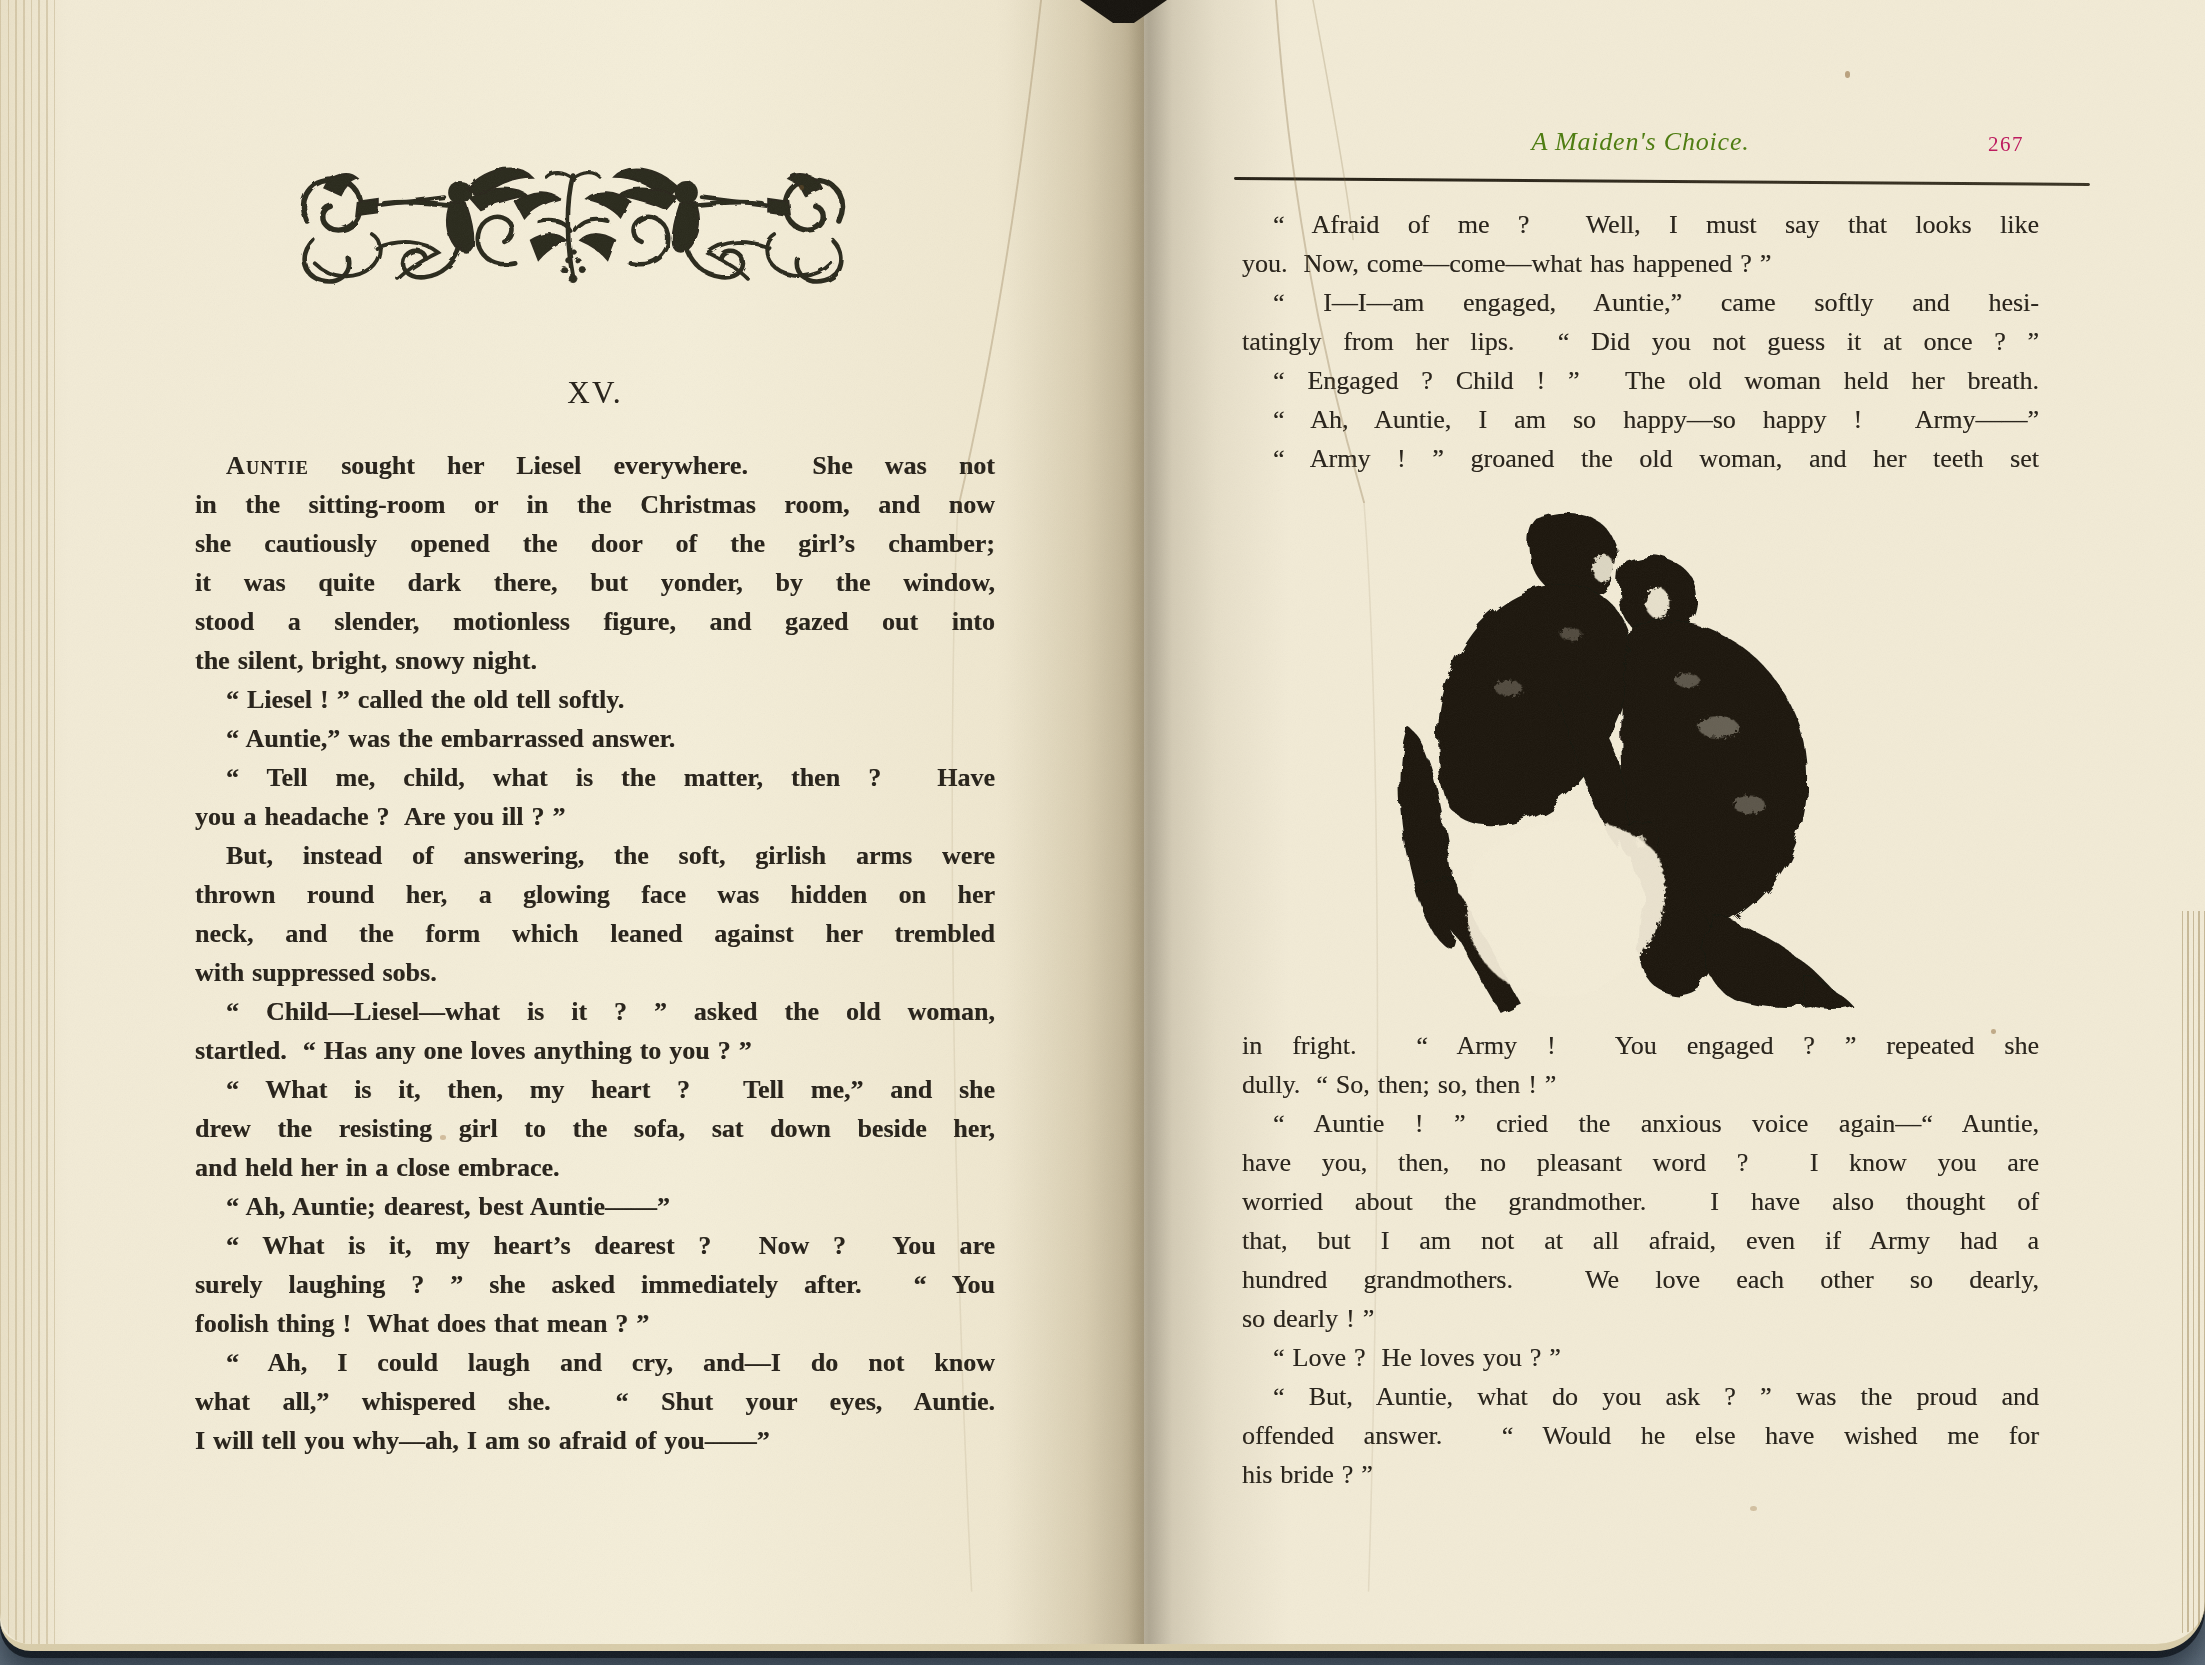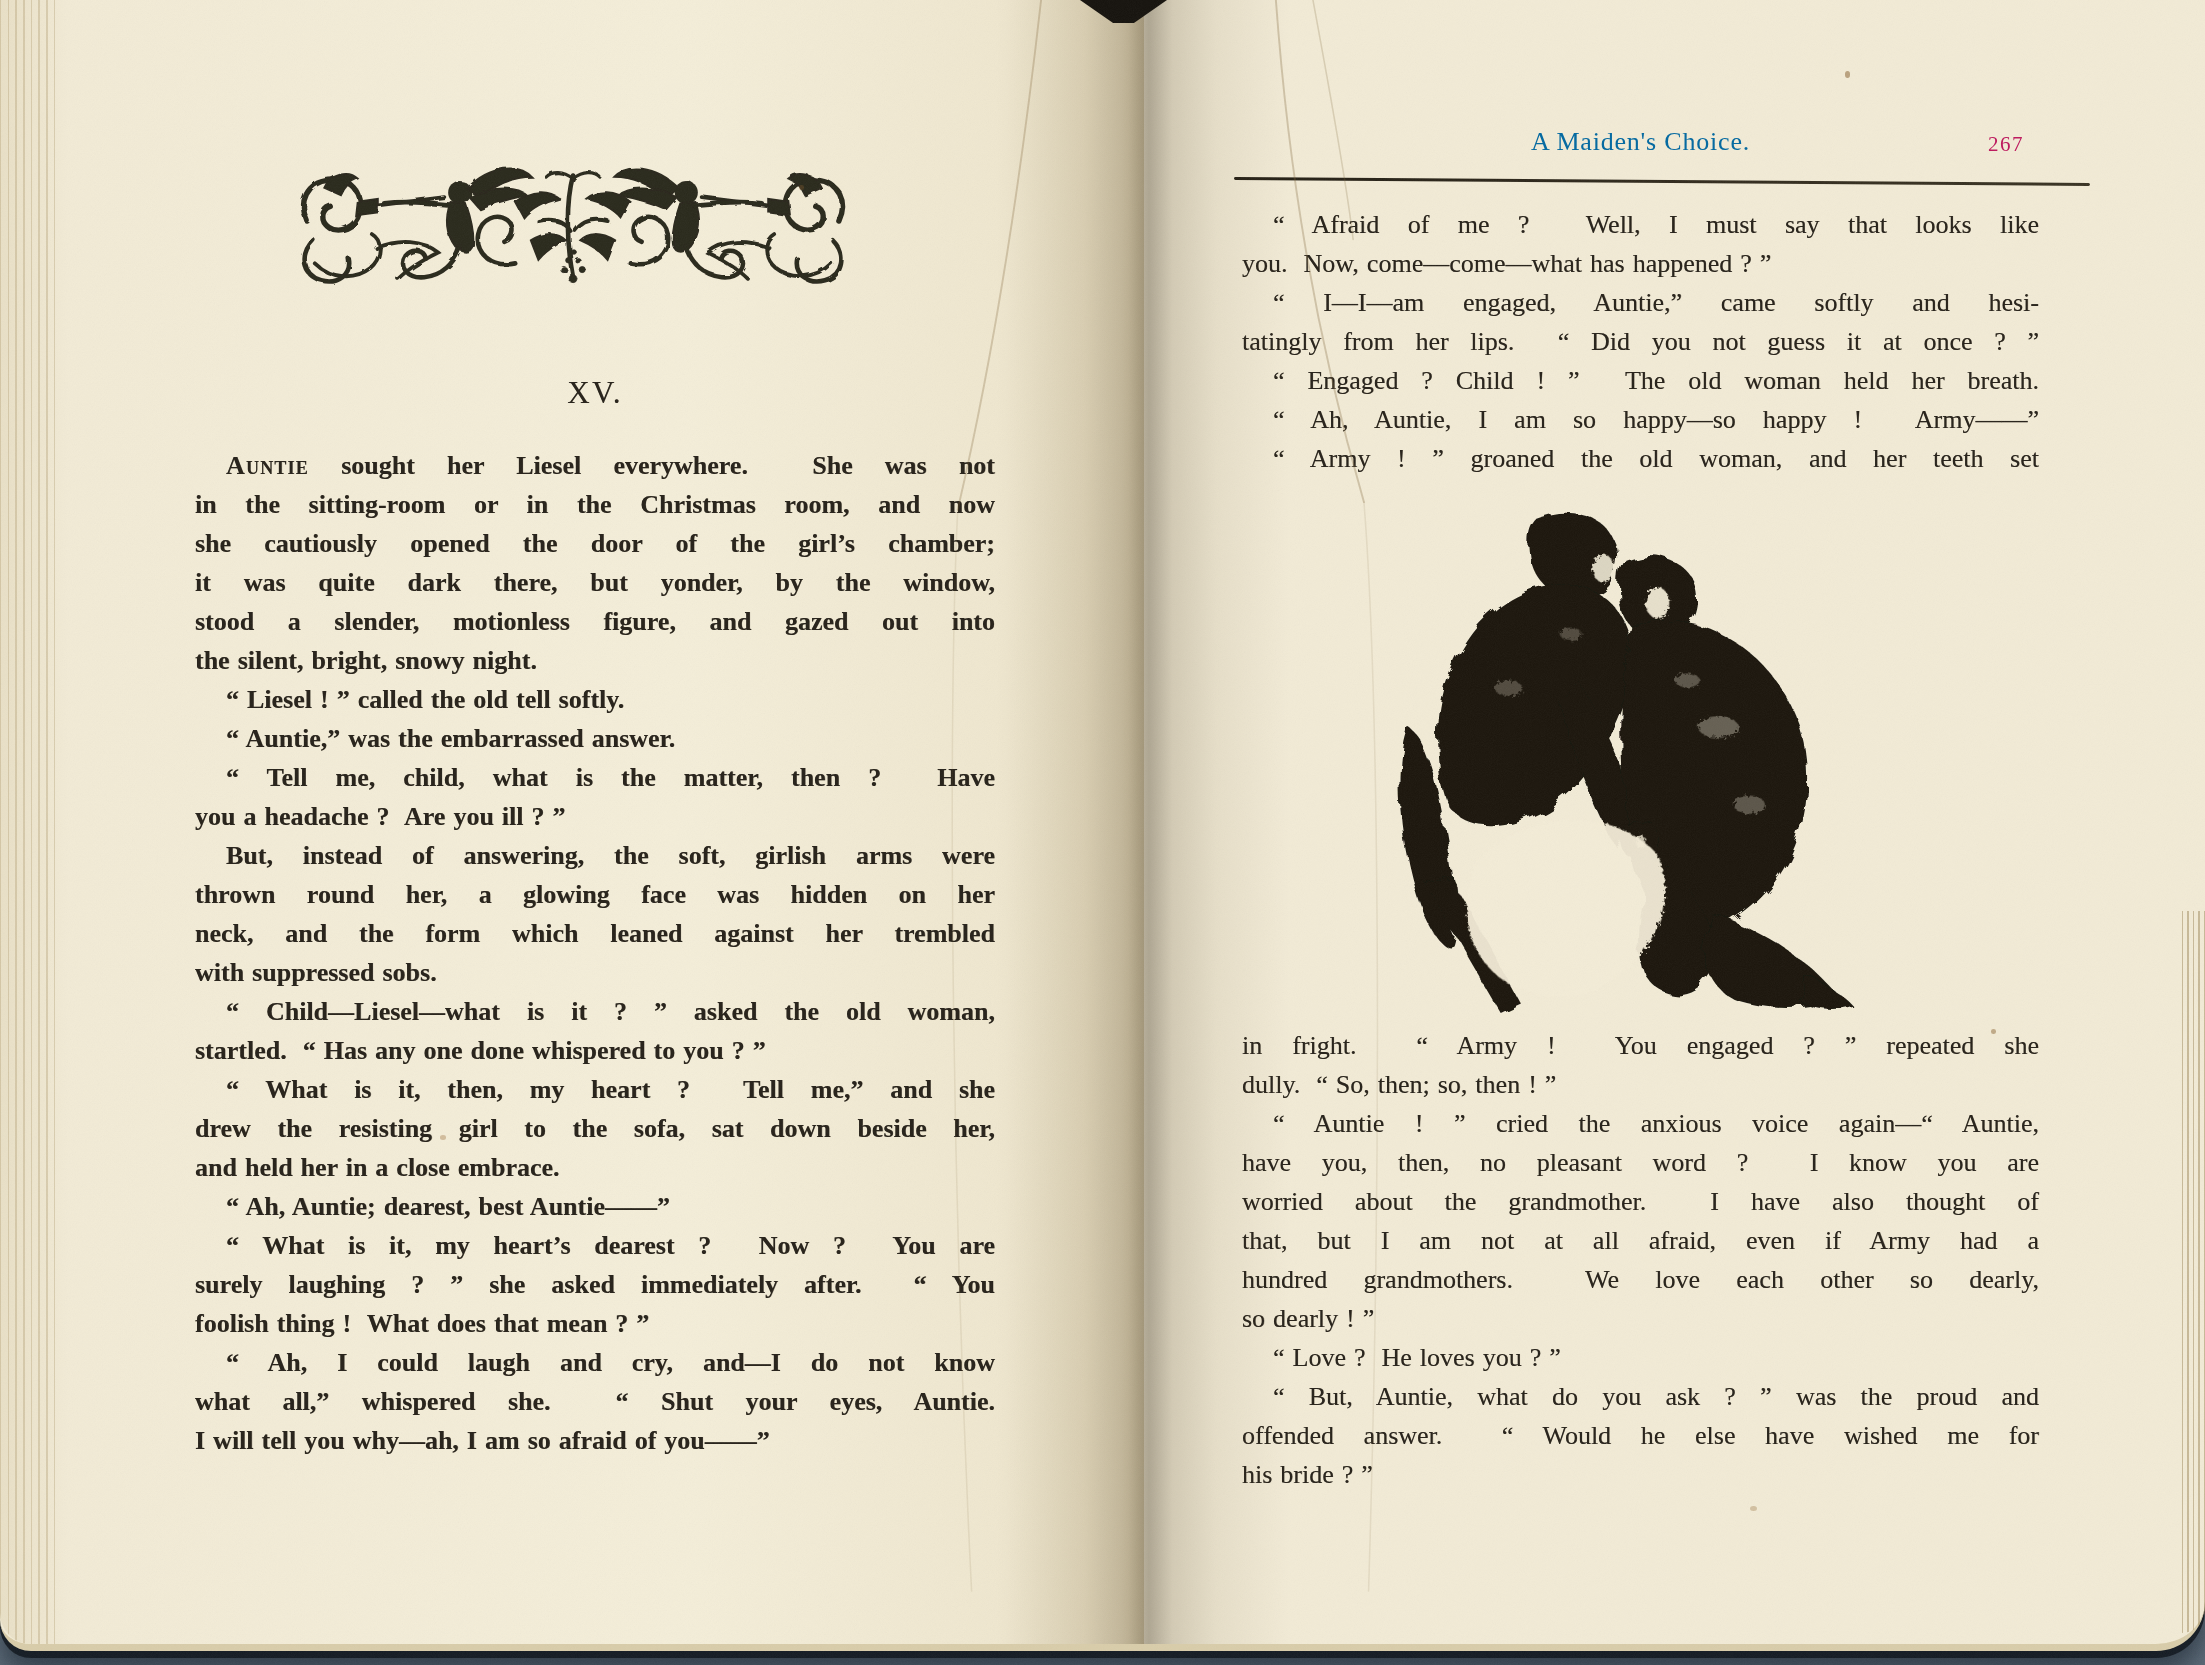--- a/index.html
+++ b/index.html
@@ -77,22 +77,22 @@
   .chapter-heading {
     position: absolute; left: 195px; top: 375px; width: 800px;
     text-align: center; font-size: 31px; letter-spacing: 2.3px;
     color: #27221a; text-shadow: 0.3px 0.3px 0.4px rgba(46,38,24,.45);
   }
   .running-header-row {
     position: absolute; left: 1242px; top: 127px; width: 797px; height: 37px;
   }
   .running-header {
     position: absolute; left: 0; right: 0; text-align: center;
-    font-size: 26px; letter-spacing: 0.8px;
-    color: #0369a1;
+    font-style: italic; font-size: 26px; letter-spacing: 0.8px;
+    color: #4d7c0f;
   }
   .page-number {
     position: absolute; right: 15px; top: 4.6px;
     font-size: 21px; letter-spacing: 1.5px; color: #be185d;
   }
   .header-rule {
     position: absolute; left: 1234px; top: 180px; width: 856px; height: 3.1px;
     background: linear-gradient(90deg, #241f15 0%, #332c1e 55%, #3a3424 100%);
     border-radius: 1.5px;
     transform: rotate(0.4deg);
@@ -167,21 +167,21 @@
           <div class="line">the silent, bright, snowy night.</div>
           <div class="line ind">“ Liesel ! ” called the old tell softly.</div>
           <div class="line ind">“ Auntie,” was the embarrassed answer.</div>
           <div class="line j ind">“ Tell me, child, what is the matter, then ?  Have</div>
           <div class="line">you a headache ?  Are you ill ? ”</div>
           <div class="line j ind">But, instead of answering, the soft, girlish arms were</div>
           <div class="line j">thrown round her, a glowing face was hidden on her</div>
           <div class="line j">neck, and the form which leaned against her trembled</div>
           <div class="line">with suppressed sobs.</div>
           <div class="line j ind">“ Child—Liesel—what is it ? ” asked the old woman,</div>
-          <div class="line">startled.  “ Has any one done whispered to you ? ”</div>
+          <div class="line">startled.  “ Has any one loves anything to you ? ”</div>
           <div class="line j ind">“ What is it, then, my heart ?  Tell me,” and she</div>
           <div class="line j">drew the resisting girl to the sofa, sat down beside her,</div>
           <div class="line">and held her in a close embrace.</div>
           <div class="line ind">“ Ah, Auntie; dearest, best Auntie——”</div>
           <div class="line j ind">“ What is it, my heart’s dearest ?  Now ?  You are</div>
           <div class="line j">surely laughing ? ” she asked immediately after.  “ You</div>
           <div class="line">foolish thing !  What does that mean ? ”</div>
           <div class="line j ind">“ Ah, I could laugh and cry, and—I do not know</div>
           <div class="line j">what all,” whispered she.  “ Shut your eyes, Auntie.</div>
           <div class="line">I will tell you why—ah, I am so afraid of you——”</div>

